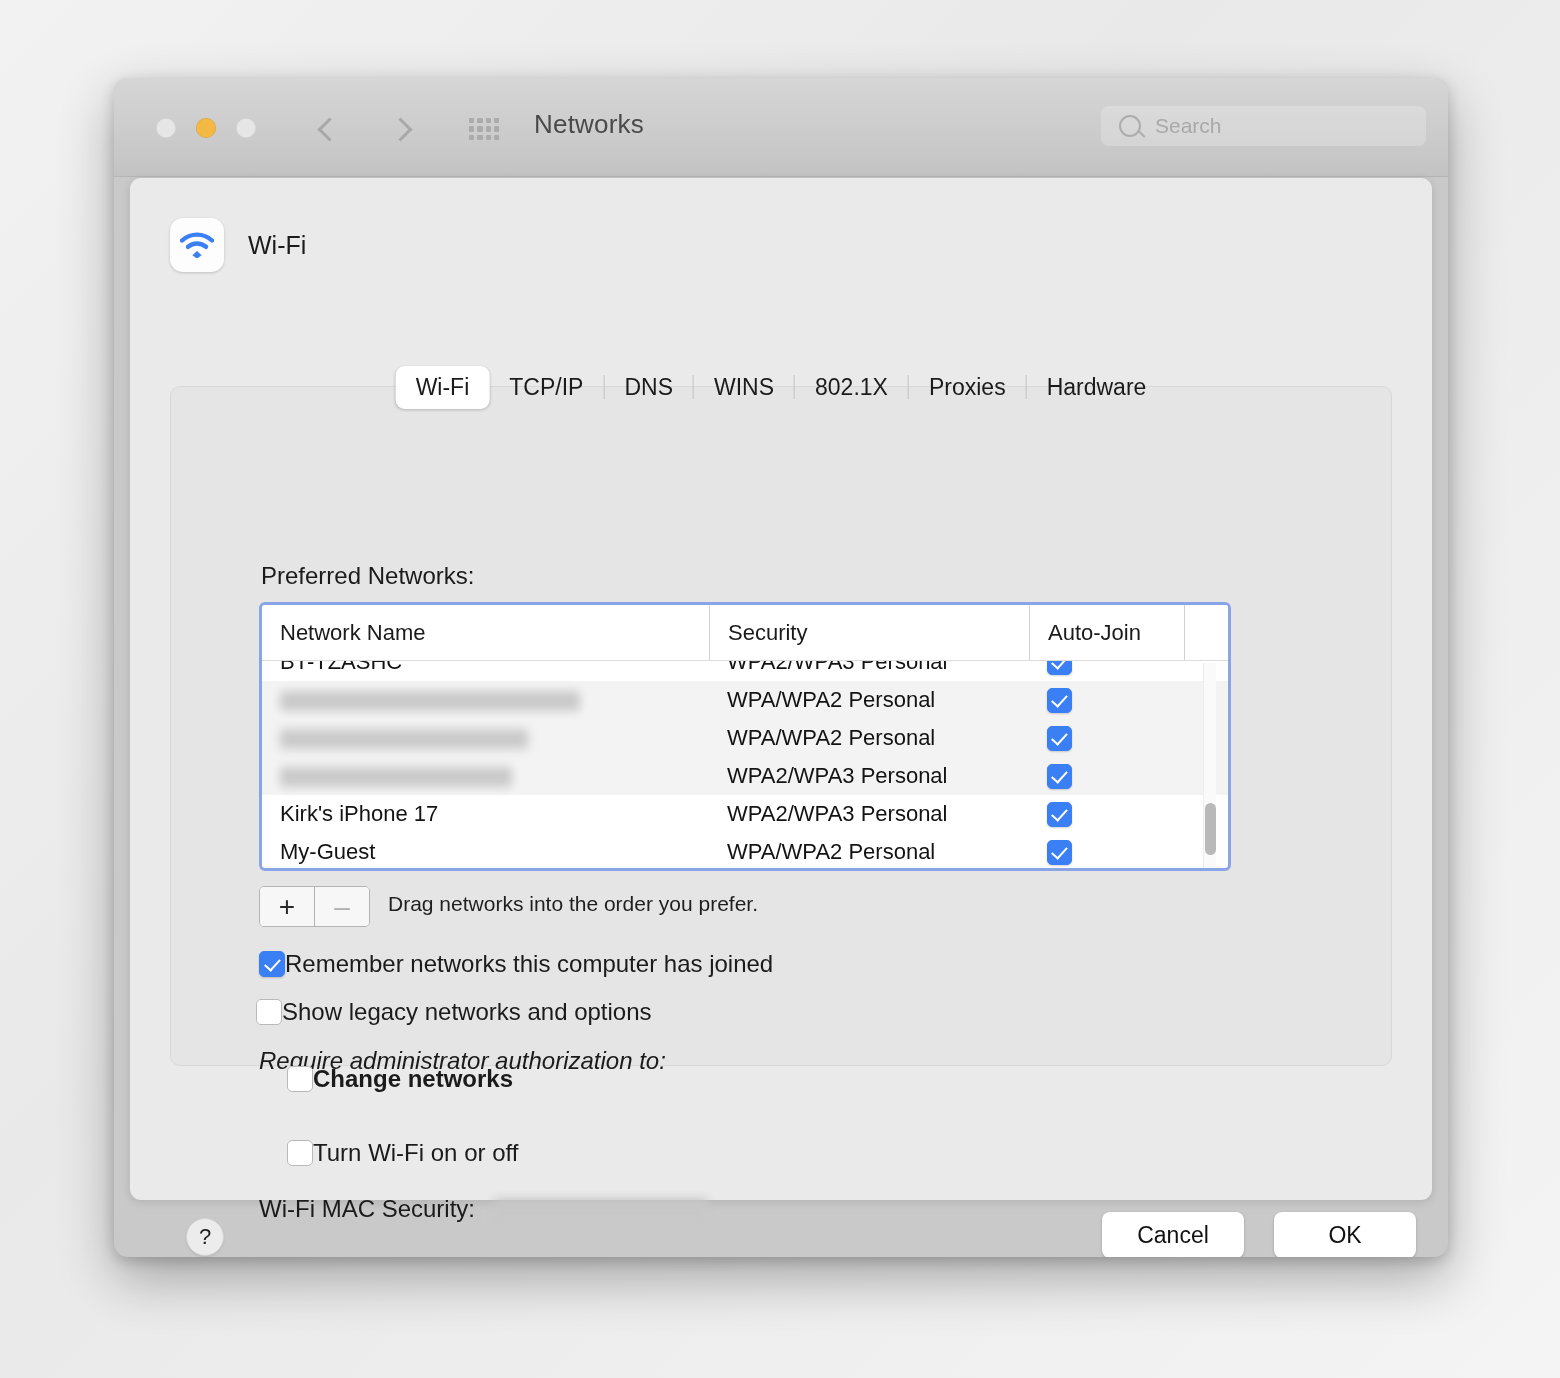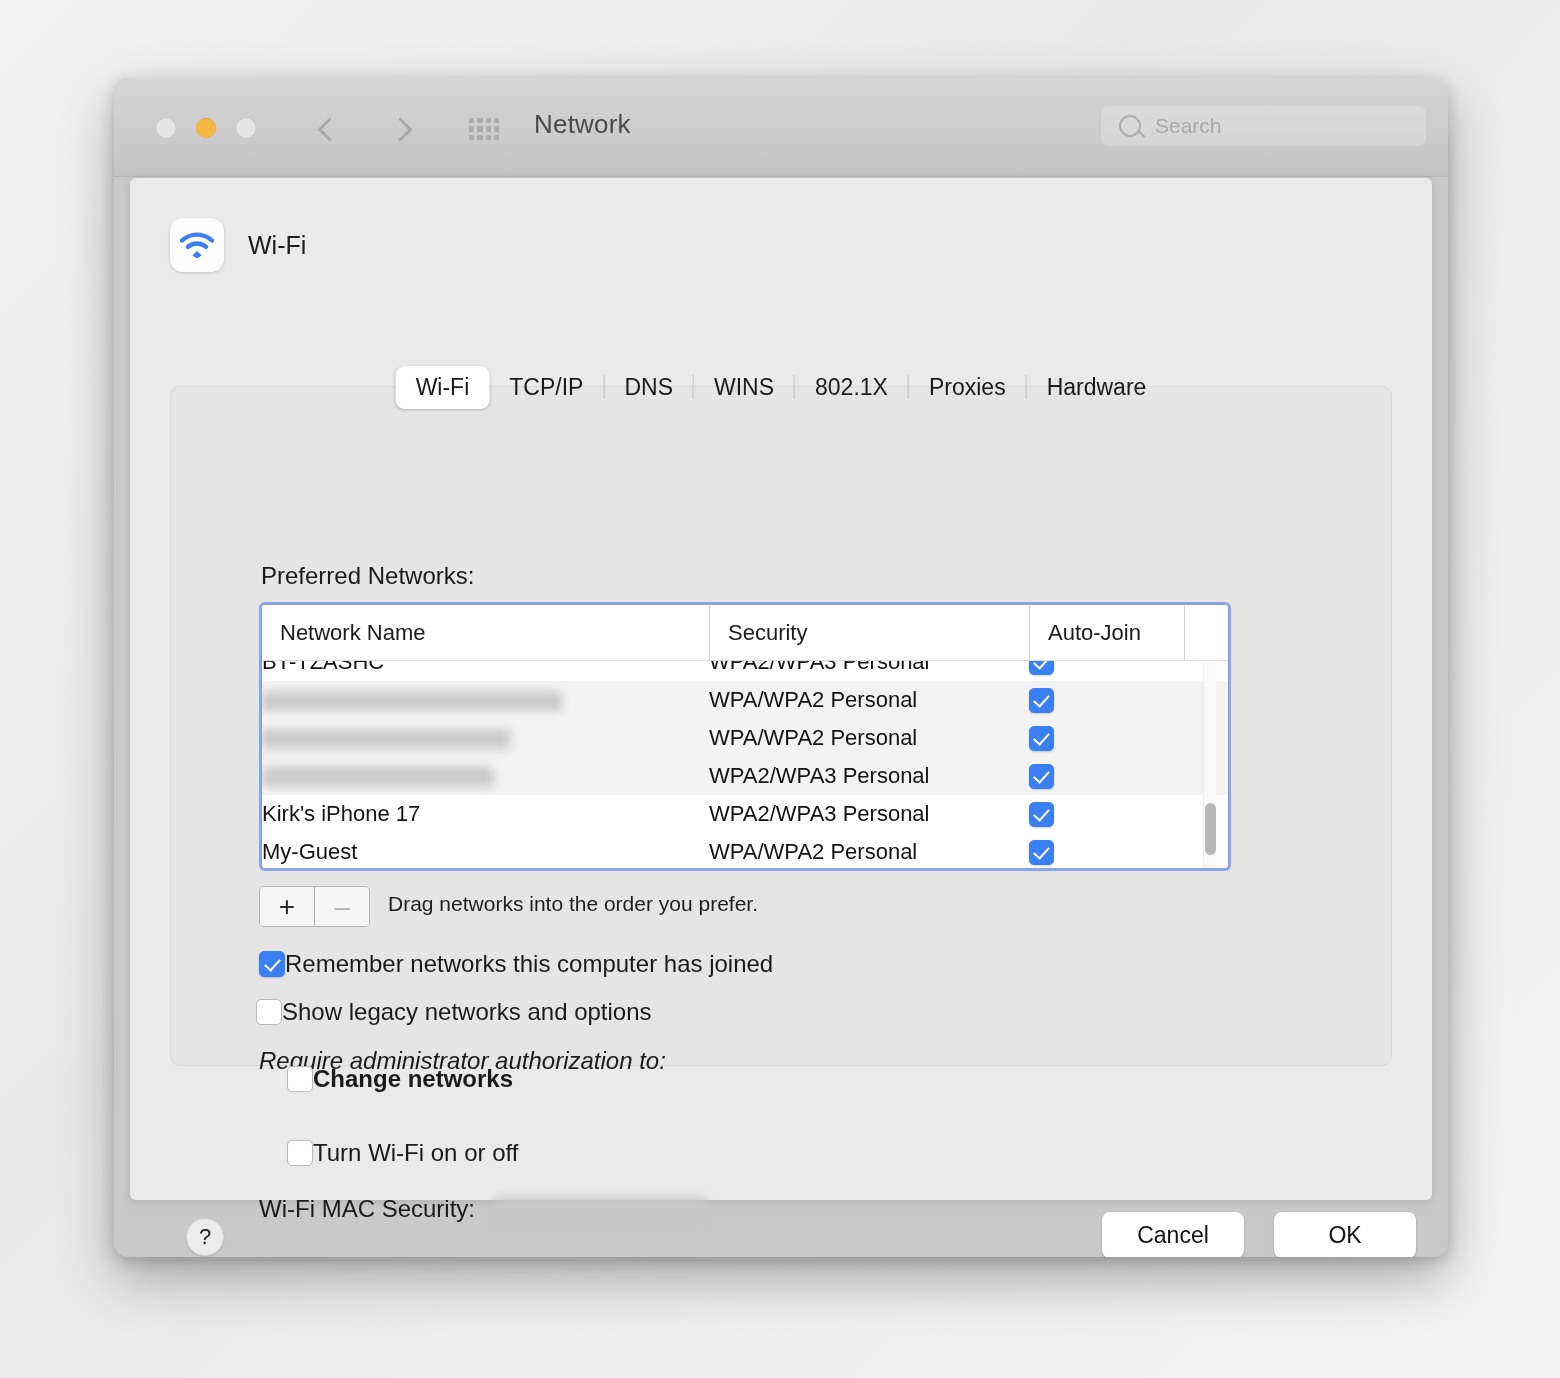--- a/index.html
+++ b/index.html
@@ -126,21 +126,21 @@
   }
 
   
   .sheet {
     position: absolute;
     left: 16px;
     top: 100px;
     width: 1302px;
     height: 1022px;
     background: #eaeaea;
-    border-radius: 6px;
+    border-radius: 11px;
     box-shadow: 0 2px 10px rgba(0,0,0,0.12);
   }
 
   .service-header {
     position: absolute;
     left: 40px; top: 40px;
     display: flex; align-items: center;
   }
   .wifi-badge {
     width: 54px; height: 54px;
@@ -244,20 +244,21 @@
   }
   .trow {
     display: flex;
     align-items: center;
     height: 38px;
     box-sizing: border-box;
   }
   .td {
     font-size: 22px;
     color: #131313;
+    padding-left: 18px;
     box-sizing: border-box;
     white-space: nowrap;
   }
   .td.name { width: 447px; }
   .td.sec  { width: 320px; }
   .td.join { width: 155px; display: flex; align-items: center; }
 
   .redact {
     display: inline-block;
     height: 20px;
@@ -412,21 +413,21 @@
         <i></i>
         <i></i>
         <i></i>
         <i></i>
         <i></i>
         <i></i>
         <i></i>
         <i></i>
     </div>
 
-    <div class="win-title">Network</div>
+    <div class="win-title">Networks</div>
 
     <div class="searchfield">
       <span class="search-ico"></span>
       <span class="search-ph">Search</span>
     </div>
   </div>
 
   <div class="sheet">
 
     <div class="service-header">

